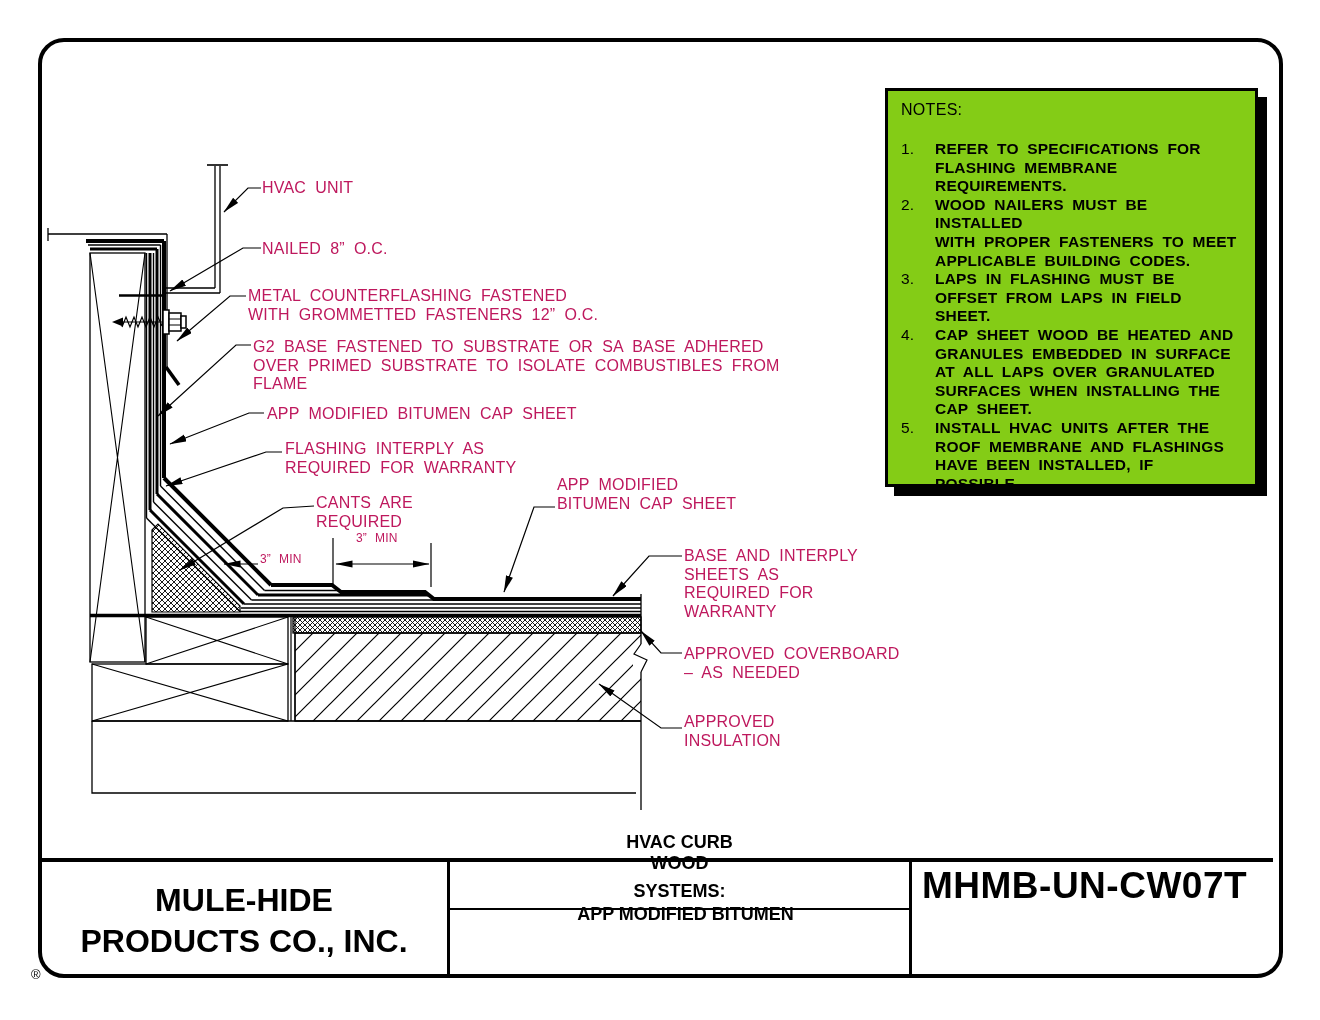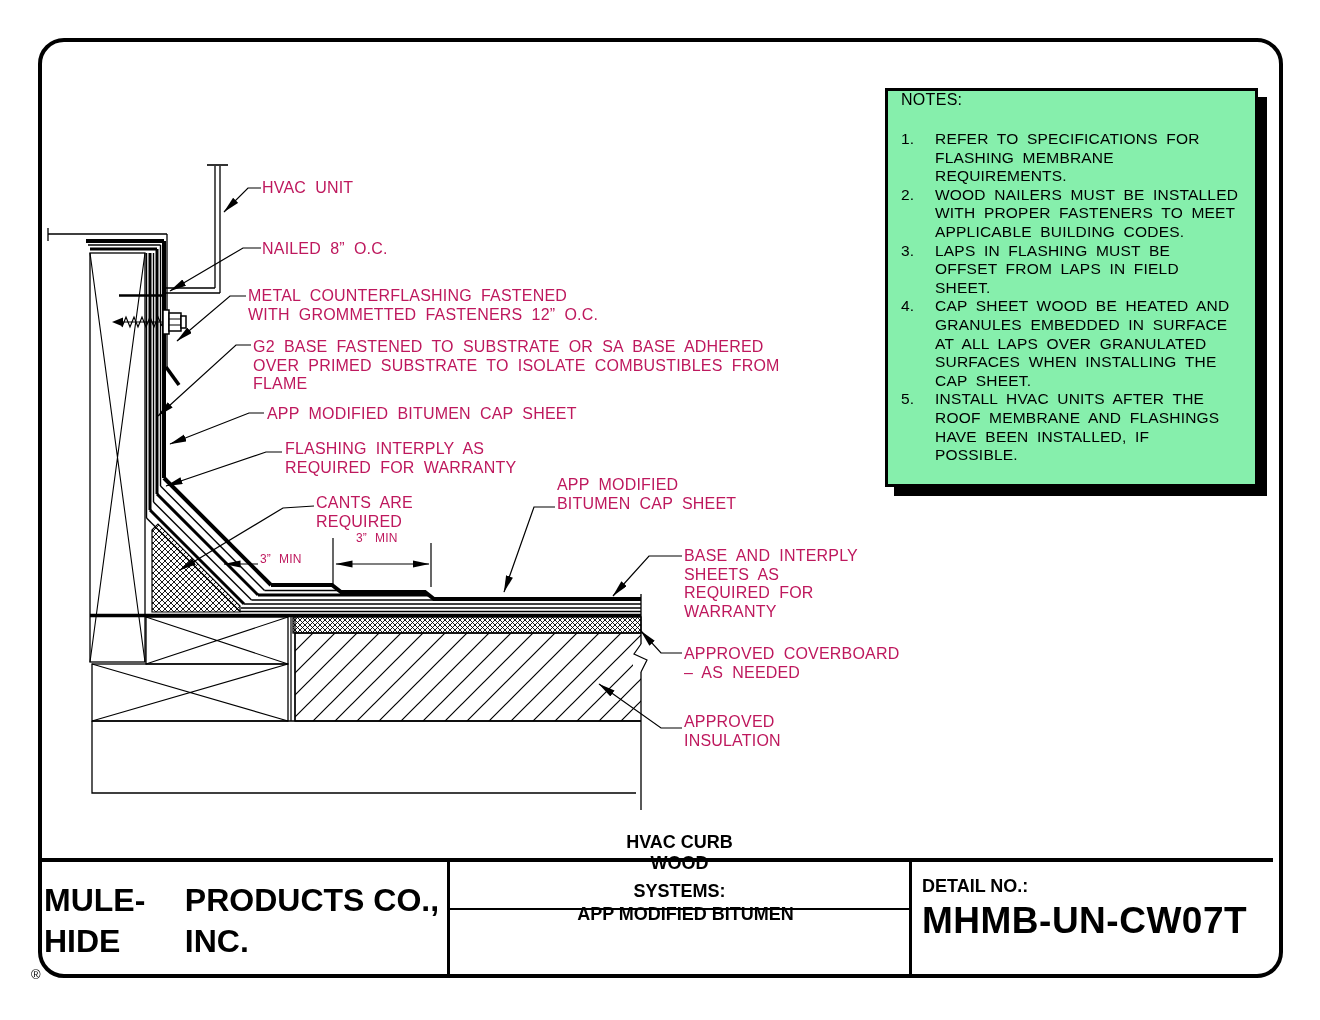--- a/index.html
+++ b/index.html
@@ -10,34 +10,34 @@
         border:4px solid #000;border-radius:26px;}
   #reg-mark{position:absolute;left:31px;top:967px;font-size:13px;}
   
   #drawing{position:absolute;left:0;top:0;width:1320px;height:1020px;}
   
   .cad{position:absolute;font-size:16px;line-height:18.5px;letter-spacing:.2px;
        word-spacing:4.5px;white-space:pre-line;color:#be185d;}
   .dim{font-size:12px;}
   
   #notes-box{position:absolute;left:885px;top:88px;width:373px;height:399px;
-       border:3px solid #000;background:#86efac;box-shadow:9px 9px 0 #000;
-       box-sizing:border-box;padding:0 12px 0 13px;}
+       border:3px solid #000;background:#84cc16;box-shadow:9px 9px 0 #000;
+       box-sizing:border-box;padding:10px 12px 0 13px;}
   #notes-title{font-size:16px;letter-spacing:.3px;word-spacing:4px;margin-bottom:21px;}
   .note-item{display:grid;grid-template-columns:34px 1fr;font-size:15.5px;
        line-height:18.6px;letter-spacing:.2px;word-spacing:4px;}
-  .note-text{white-space:pre-line;}
+  .note-text{white-space:pre-line;font-weight:bold;}
   
   .tb-line{position:absolute;background:#000;}
   #tb-top{left:40px;top:858px;width:1233px;height:4px;}
   #tb-v1{left:447px;top:861px;width:3px;height:114px;}
   #tb-v2{left:909px;top:861px;width:3px;height:114px;}
   #tb-mid{left:450px;top:908px;width:459px;height:2px;}
   #tb-left{position:absolute;left:44px;top:868px;width:400px;height:106px;
-       display:flex;align-items:center;justify-content:center;
+       display:flex;flex-direction:column;align-items:center;justify-content:center;
        font-weight:bold;font-size:32px;line-height:41px;}
   #tb-center{position:absolute;left:450px;top:832px;width:459px;height:112px;text-align:center;}
   .tb-proj{font-weight:bold;font-size:18px;line-height:21px;}
   #tb-systems{font-weight:bold;font-size:18px;margin-top:7px;}
   #tb-system-name{font-weight:bold;font-size:18px;margin-top:2px;padding-left:12px;}
   #tb-right{position:absolute;left:922px;top:862px;width:350px;height:116px;}
   #detail-label{font-weight:bold;font-size:18px;margin-top:14px;}
   #detail-no{font-weight:bold;font-size:37px;letter-spacing:.5px;margin-top:3px;}
   #revision{font-size:16px;letter-spacing:.2px;word-spacing:5px;margin-top:4px;}
 </style>
@@ -230,17 +230,16 @@
   </div>
 
   <div id="tb-center">
     <div class="tb-proj">HVAC CURB</div>
     <div class="tb-proj">WOOD</div>
     <div id="tb-systems">SYSTEMS:</div>
     <div id="tb-system-name">APP MODIFIED BITUMEN</div>
   </div>
 
   <div id="tb-right">
-    <div id="detail-label">DETAIL NO.:</div>
     <div id="detail-no">MHMB-UN-CW07T</div>
   </div>
 
 </div>
 
 </body></html>

